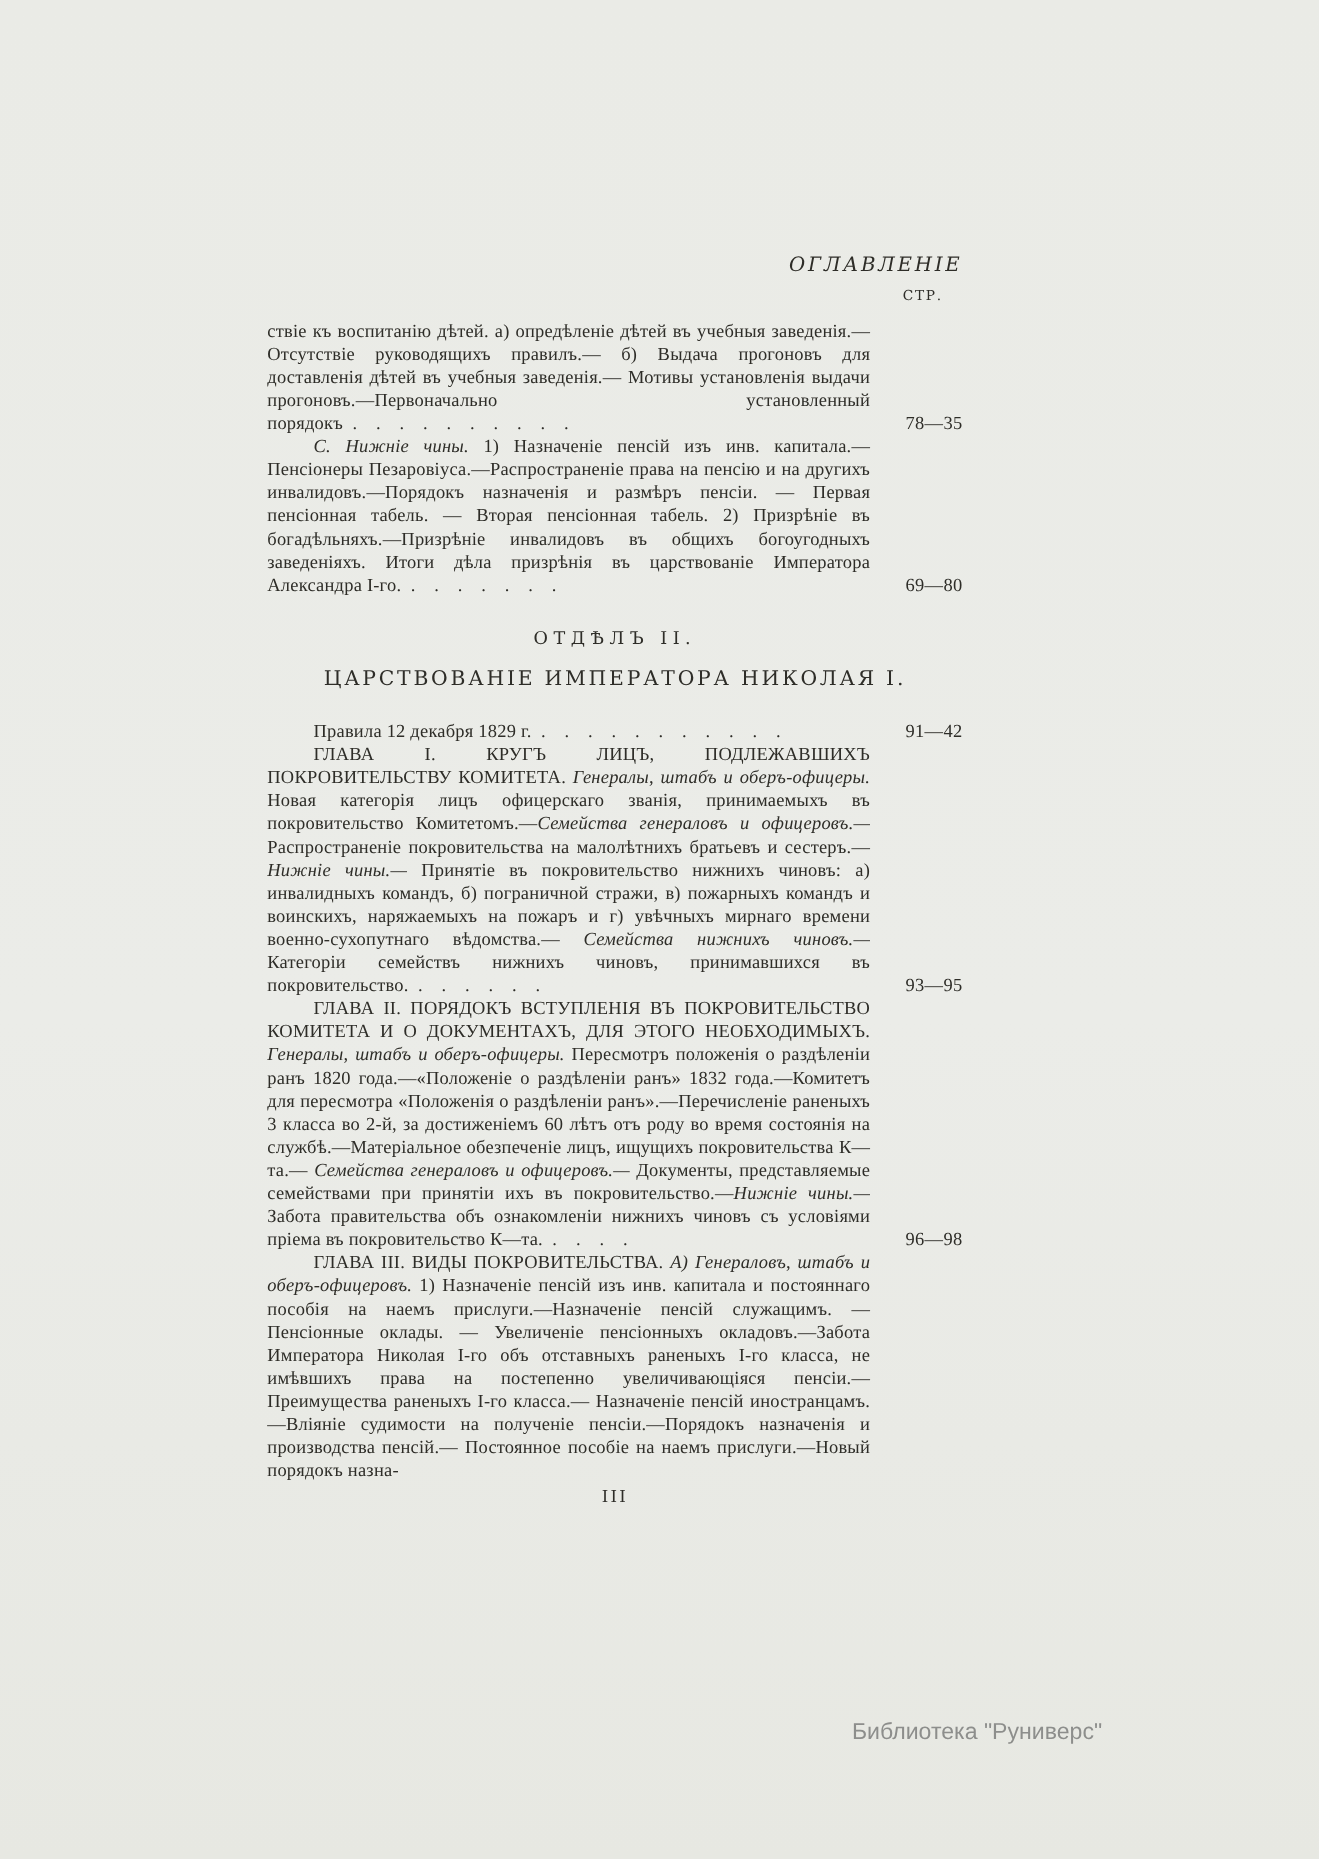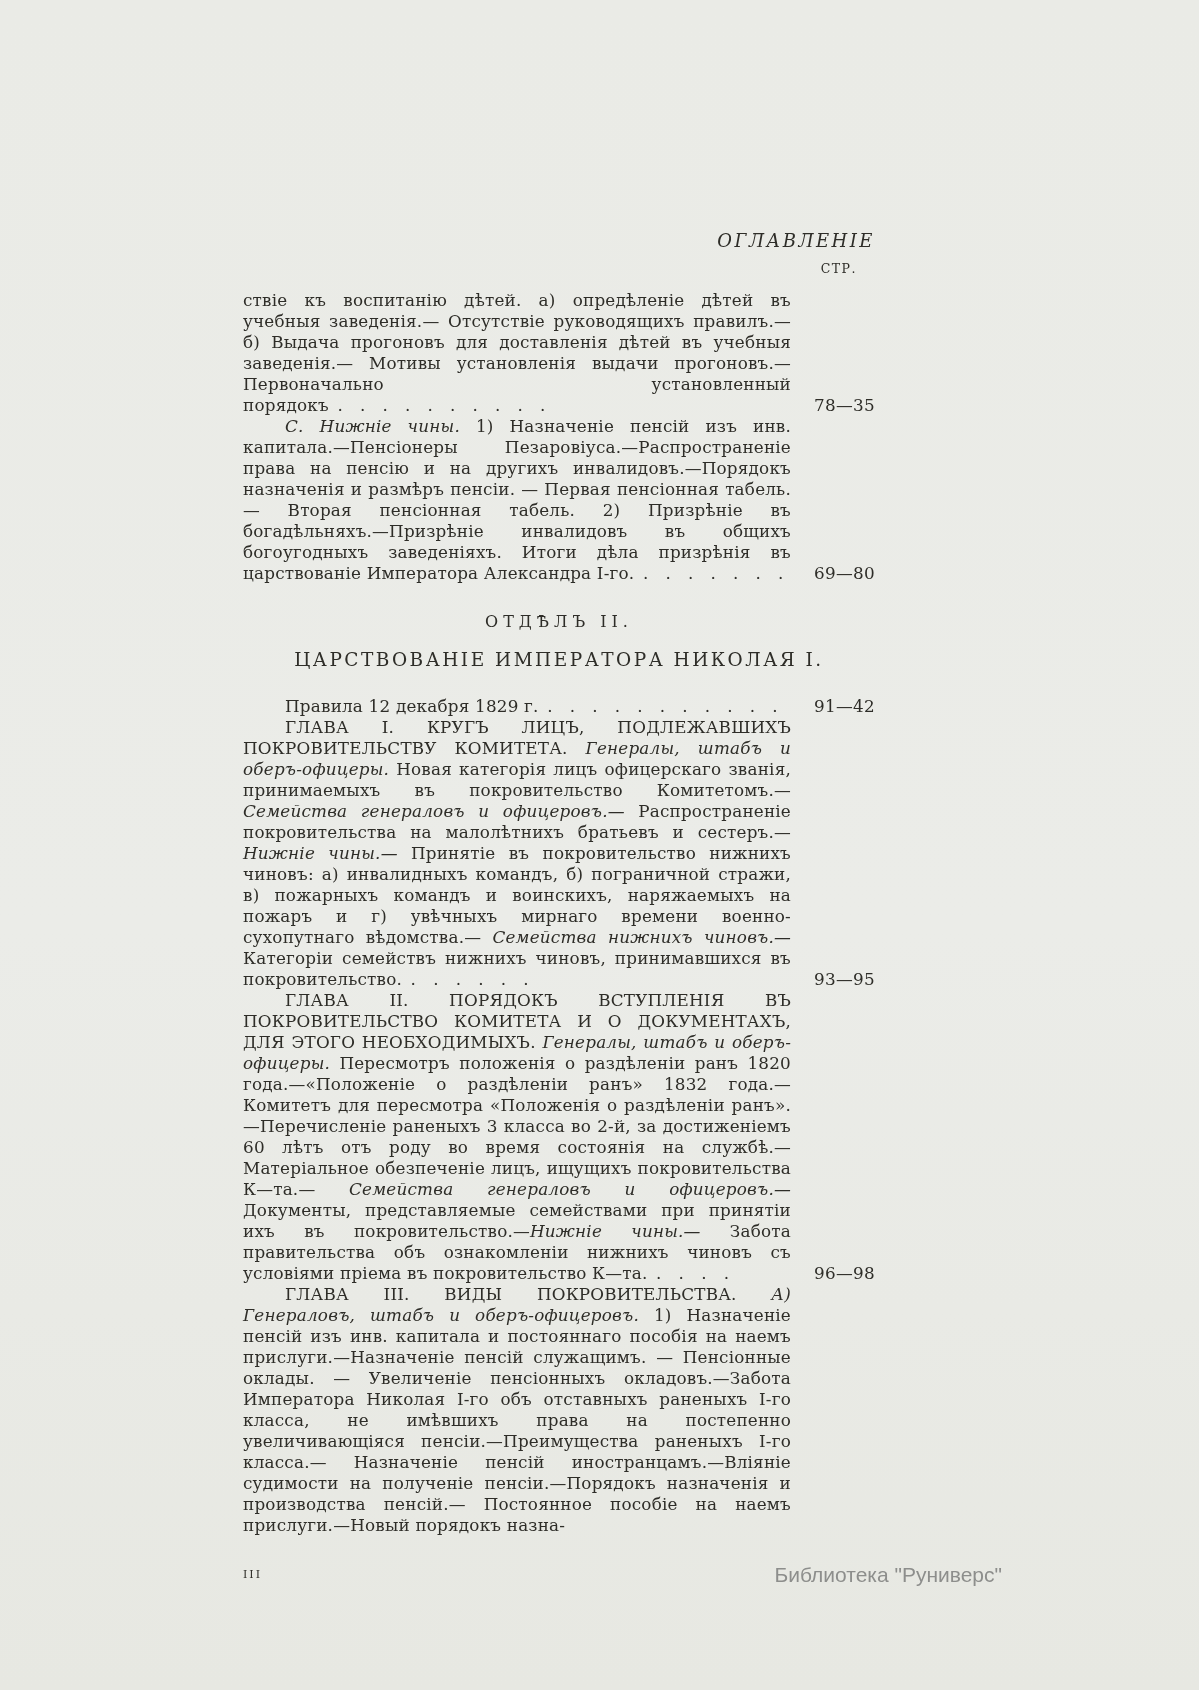--- a/index.html
+++ b/index.html
@@ -24,21 +24,21 @@
     font-size:18px;
     letter-spacing:2.5px;
   }
   .col-label {
     text-align:right;
     font-size:12.5px;
     letter-spacing:1.5px;
     margin-top:10px;
     padding-right:18px;
   }
-  .toc { margin-top:14px; }
+  .toc { margin-top:14px;font-family:Liberation Serif, serif; }
   .toc-entry {
     position:relative;
     width:548px;
     text-align:justify;
     font-size:16.8px;
     line-height:21px;
     letter-spacing:0.2px;
   }
   .toc-entry.indent { text-indent:42px; }
   .toc-entry .pages {
@@ -49,23 +49,24 @@
     text-indent:0;
     letter-spacing:0.3px;
   }
   .it { font-style:italic; }
   .section-head { text-align:center; margin-top:28px; }
   .section-head .l1 { font-size:16px; letter-spacing:5px; }
   .section-head .l2 { font-size:18.5px; letter-spacing:2.5px; margin-top:18px; }
   .toc-after { margin-top:26px; }
   .folio {
     width:632px;
-    font-size:11px;
+    text-align:center;
+    font-size:15px;
     letter-spacing:2px;
-    margin-top:32px;
+    margin-top:4px;
   }
   .watermark {
     position:absolute;
     top:1563px; right:197px;
     font-family:"Liberation Sans", sans-serif;
     font-size:21px;
     color:#8d8e8c;
   }
 </style>
 </head>

